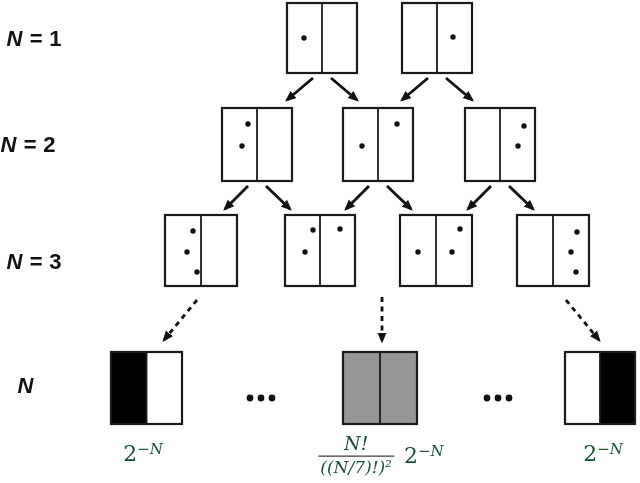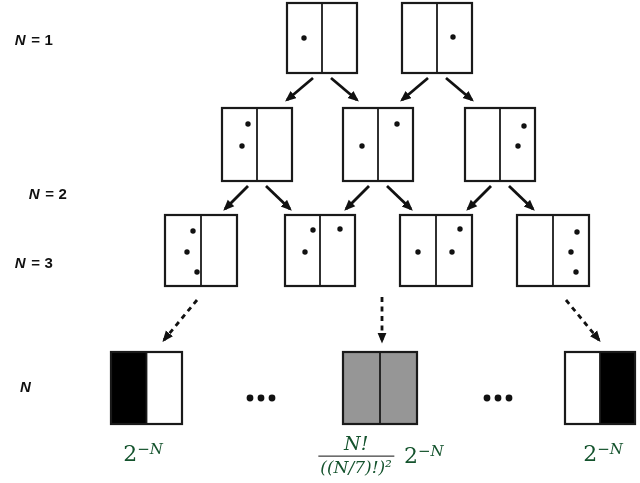--- a/index.html
+++ b/index.html
@@ -7,21 +7,21 @@
     position:relative;
     width:640px;height:483px;
     background:#ffffff;
     font-family:"Liberation Sans",sans-serif;
     overflow:hidden;
   }
   .stage svg{position:absolute;left:0;top:0;}
   .row-label{
     position:absolute;
     transform:translate(-50%,-50%);
-    font-size:15px;
+    font-size:22px;
     font-weight:bold;
     color:#111111;
     letter-spacing:.2px;
     white-space:nowrap;
   }
   .row-label .var{font-style:italic;padding-right:1px;}
   .prob{
     position:absolute;
     color:#14532d;
     font-family:"DejaVu Serif", serif;
@@ -154,21 +154,21 @@
         <circle cx="261" cy="398" r="3.4" fill="#111111"></circle>
         <circle cx="272" cy="398" r="3.4" fill="#111111"></circle>
         <circle cx="487" cy="398" r="3.4" fill="#111111"></circle>
         <circle cx="498" cy="398" r="3.4" fill="#111111"></circle>
         <circle cx="509" cy="398" r="3.4" fill="#111111"></circle>
       </g>
   </svg>
 
   <div id="row-labels">
       <div class="row-label" style="left: 34px; top: 39px;"><span class="var">N</span><span> = 1</span></div>
-      <div class="row-label" style="left: 48px; top: 145px; margin-top: 48px;"><span class="var">N</span><span> = 2</span></div>
+      <div class="row-label" style="left: 28px; top: 145px;"><span class="var">N</span><span> = 2</span></div>
       <div class="row-label" style="left: 34px; top: 262px;"><span class="var">N</span><span> = 3</span></div>
       <div class="row-label" style="left: 26px; top: 386px;"><span class="var">N</span><span></span></div>
     </div>
 
   <div class="prob prob-simple" style="left:143px;top:453px;">
     <span class="base">2</span><span class="exp">−N</span>
   </div>
 
   <div class="prob prob-mid" style="left:381px;top:455px;">
     <span class="frac">

